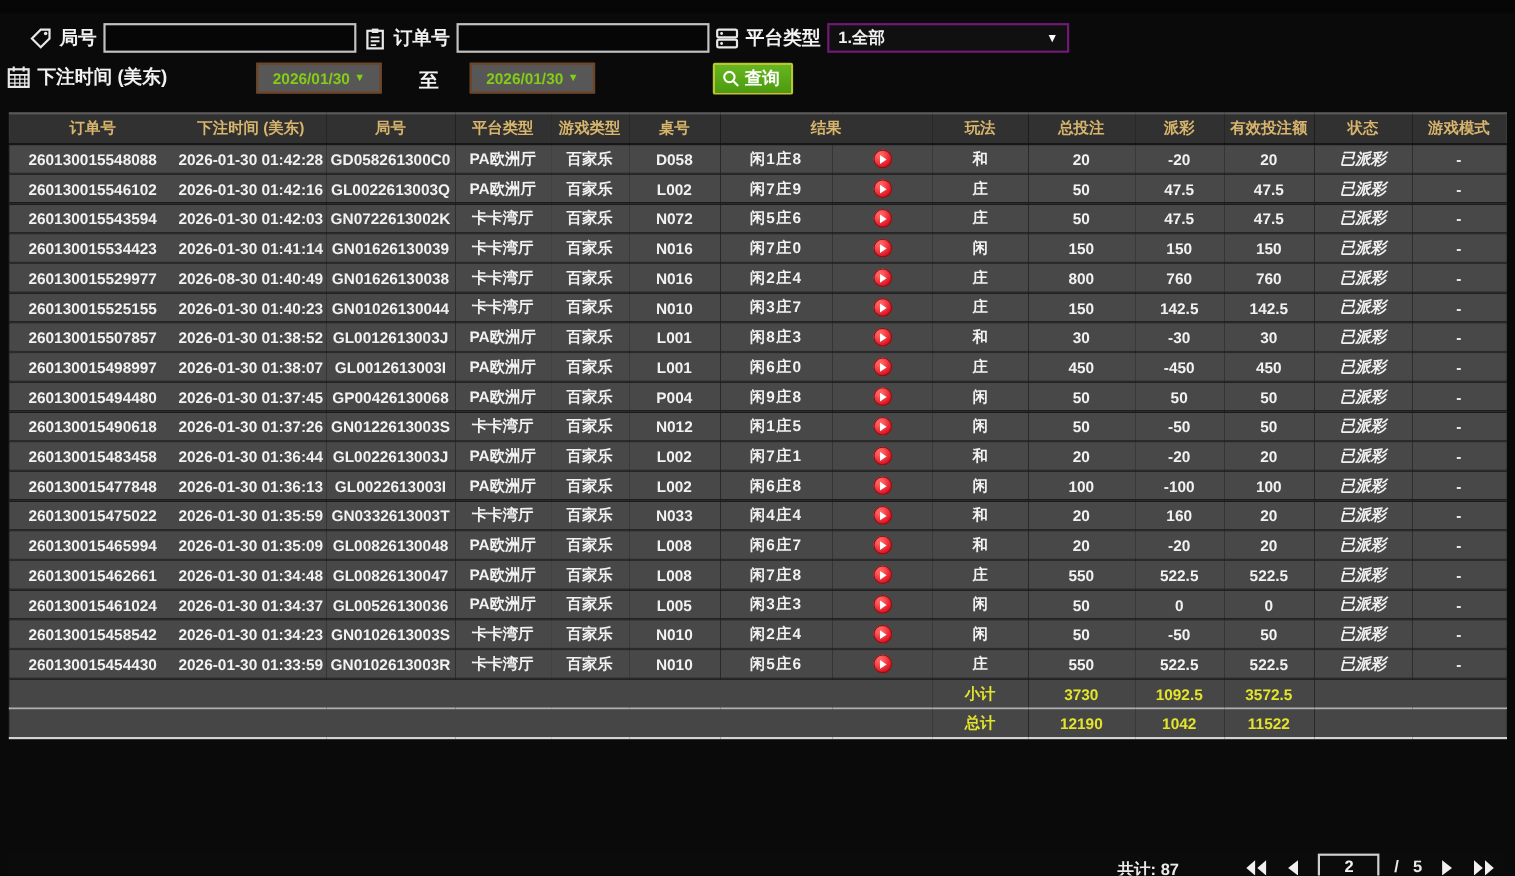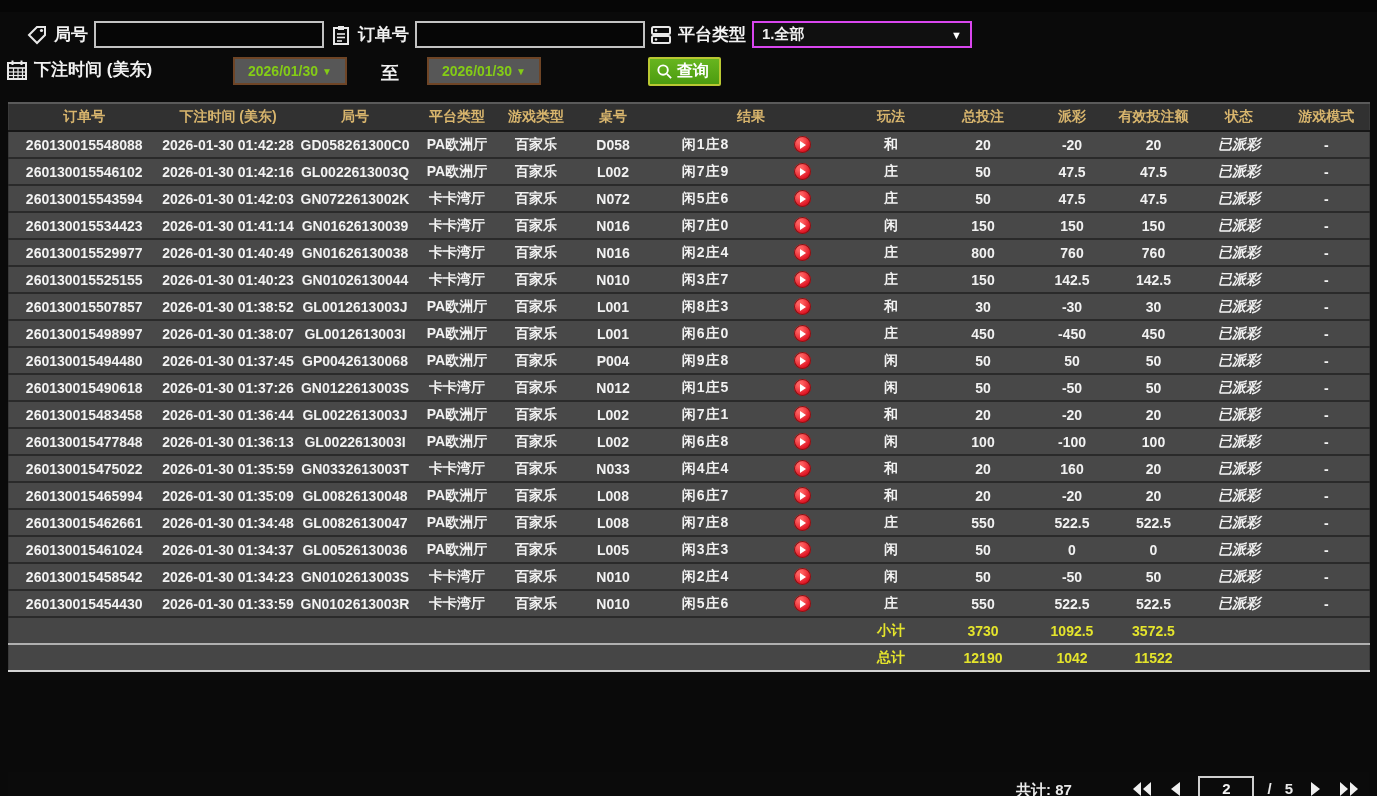--- a/index.html
+++ b/index.html
@@ -7,21 +7,21 @@
   body { width:1377px; height:796px; font-family:"Liberation Sans","DejaVu Sans",sans-serif; overflow:hidden; }
   .app { position:relative; width:1377px; height:796px; background:#0a0a0a;margin-top:12px; }
 
   
   .filter-bar { position:absolute; top:0; left:0; width:1377px; height:88px; }
   .f-item { position:absolute; display:flex; align-items:center; gap:6px; }
   .f-label { color:#f2f2f2; font-weight:bold; font-size:17px; white-space:nowrap; }
   .f-icon { width:22px; height:22px; display:inline-flex; }
   .txt-input { background:#060606; border:2px solid #c2c2c2; color:#f0f0f0; height:27px; width:230px;
                font-size:15px; font-weight:bold; padding:0 6px; outline:none; }
-  .sel-box { height:27px; width:220px; background:#101010; border:2px solid #d946ef; color:#f0f0f0;
+  .sel-box { height:27px; width:220px; background:#101010; border:2px solid #701a75; color:#f0f0f0;
              display:flex; align-items:center; font-size:15px; font-weight:bold; padding:0 8px; cursor:pointer; }
   .sel-box .caret { margin-left:auto; font-size:11px; color:#fff; }
   .date-box { height:28px; width:114px; background:#575757; border:2px solid #6f4526; color:#84cc16;
               display:flex; align-items:center; justify-content:center; gap:4px; font-size:14px; font-weight:bold; cursor:pointer; }
   .date-box .caret { font-size:10px; }
   .to-label { color:#f2f2f2; font-weight:bold; font-size:18px; }
   .search-btn { height:29px; padding:0 10px 0 6px; background:linear-gradient(#67b51f,#4c9c10);
                 border:2px solid #b9c832; border-radius:2px; color:#ffffff; font-size:16px; font-weight:bold;
                 display:flex; align-items:center; gap:4px; cursor:pointer; }
 
@@ -252,21 +252,21 @@
             </span></td>
           <td>闲</td>
           <td>150</td>
           <td class="pay-pos">150</td>
           <td>150</td>
           <td class="status-green">已派彩</td>
           <td>-</td>
         </tr>
         <tr>
           <td>260130015529977</td>
-          <td>2026-01-30 01:40:49</td>
+          <td>2026-08-30 01:40:49</td>
           <td>GN01626130038</td>
           <td>卡卡湾厅</td>
           <td>百家乐</td>
           <td>N016</td>
           <td class="result-cell">闲2庄4</td>
           <td><span class="play-btn">
               <span class="tri"></span>
             </span></td>
           <td>庄</td>
           <td>800</td>

